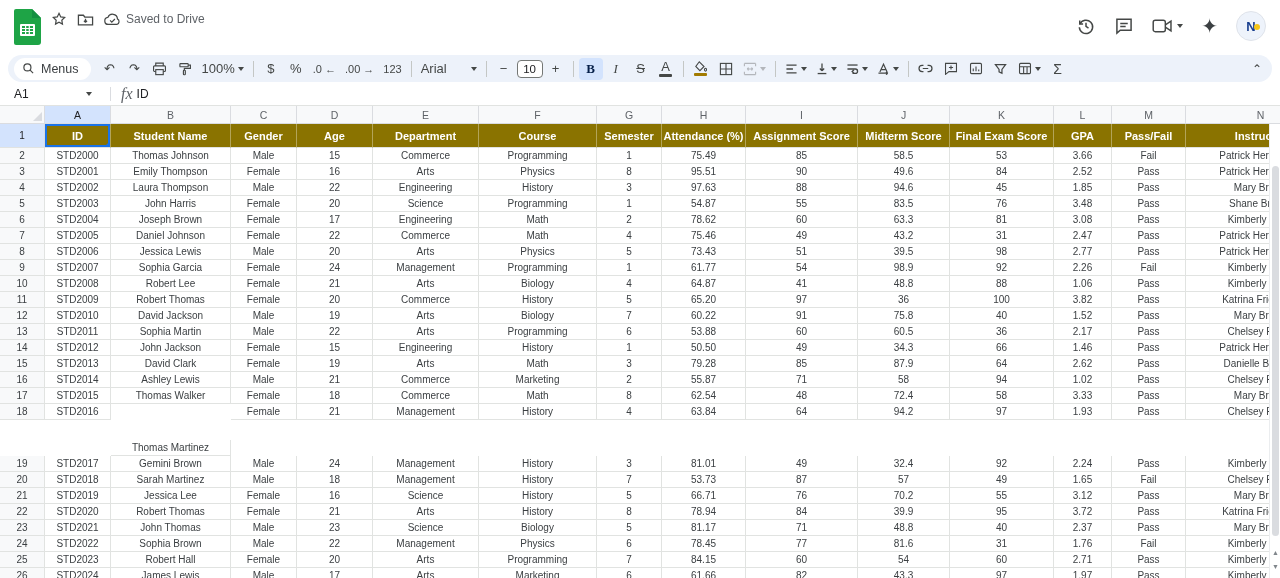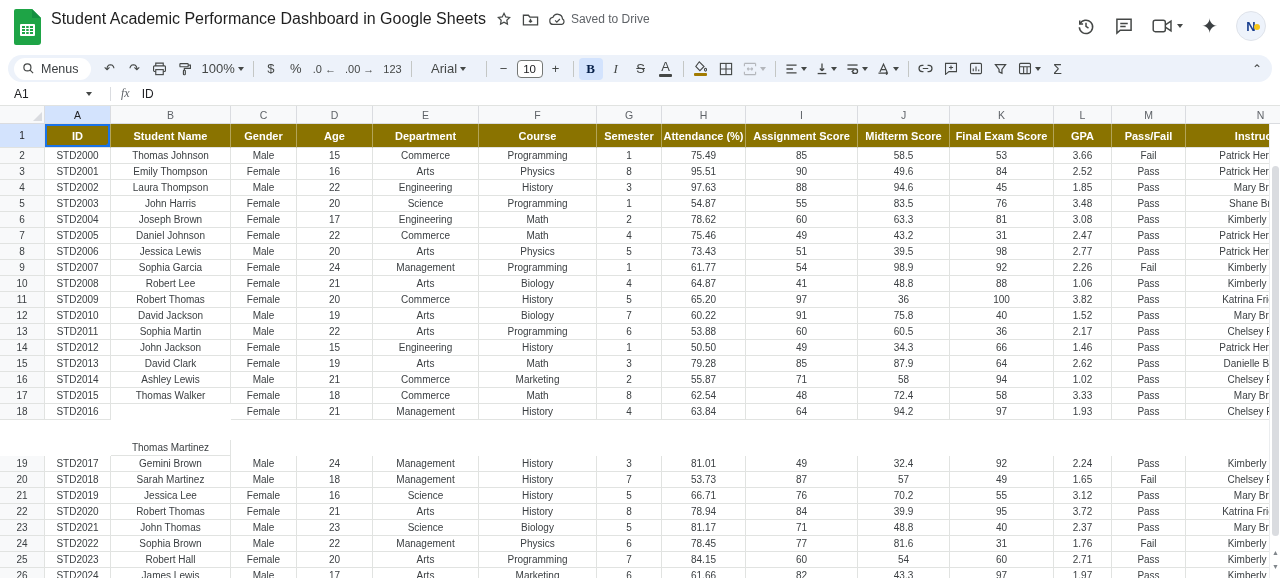--- a/index.html
+++ b/index.html
@@ -41,21 +41,21 @@
   .glyph-s { text-decoration:line-through; }
   .stack-ico { display:flex; flex-direction:column; align-items:center; line-height:1; }
   .color-bar { width:13px; height:3px; margin-top:1px; border-radius:1px; }
   .t-spacer { flex:1 1 auto; }
   .collapse { color:#444746; font-size:12px; }
 
   
   .formulabar { height:24px; display:flex; align-items:center; border-bottom:1px solid #e1e3e1; background:#fff; padding-left:14px; }
   .namebox { width:86px; display:flex; align-items:center; justify-content:space-between; font-size:12px; color:#202124; padding-right:8px; }
   .fx-divider { width:1px; height:14px; background:#dadce0; margin:0 10px; }
-  .fx-label { font-size:12px; font-style:italic; color:#5f6368; font-family:"Liberation Serif", serif; margin-right:12px; }
+  .fx-label { font-size:16px; font-style:italic; color:#5f6368; font-family:"Liberation Serif", serif; margin-right:4px; }
   .formula-value { font-size:12px; color:#202124; }
 
   
   .grid { position:relative; height:472px; overflow:hidden; background:#fff; }
   .g-row { display:flex; }
   .cell { flex:0 0 auto; display:flex; align-items:center; justify-content:center; overflow:hidden; white-space:nowrap; }
   .letters .cell { height:18px; background:#f8f9fa; border-right:1px solid #dadce0; border-bottom:1px solid #dadce0; font-size:10.5px; color:#5f6368; }
   .letters .cell.sel-head { background:#d3e3fd; color:#202124; }
   .corner { background:#f8f9fa; position:relative; }
   .corner::after { content:""; position:absolute; right:2px; bottom:2px; border-left:9px solid transparent; border-bottom:9px solid #dadce0; }
@@ -82,21 +82,20 @@
   <svg class="logo" viewBox="0 0 27 36">
     <path d="M2 0 h16 l9 9 v24 a3 3 0 0 1 -3 3 H2 a2 2 0 0 1 -2 -2 V2 a2 2 0 0 1 2-2 z" fill="#1ea446"></path>
     <path d="M18 0 l9 9 h-9 z" fill="#149041"></path>
     <rect x="6" y="15" width="15" height="12" rx="1" fill="#fff"></rect>
     <rect x="8" y="17" width="11" height="8" fill="#1ea446"></rect>
     <path d="M8 19.5 h11 M8 22.5 h11 M11.6 17 v8 M15.3 17 v8" stroke="#fff" stroke-width="1.2"></path>
   </svg>
 
   <div class="title-block">
     <div class="title-row">
-      <span class="doc-title">Student Academic Performance Dashboard in Google Sheets</span>
       <span class="title-ico">
         <svg width="16" height="16" viewBox="0 0 24 24" fill="none" stroke="#444746" stroke-width="1.8">
             <path d="M12 3.5l2.6 5.4 5.9.8-4.3 4.1 1 5.8L12 16.9l-5.2 2.7 1-5.8-4.3-4.1 5.9-.8z"></path>
           </svg>
       </span>
       <span class="title-ico">
         <svg width="17" height="15" viewBox="0 0 24 20" fill="none" stroke="#444746" stroke-width="1.8">
             <path d="M2 4 h7 l2 2.5 H22 v11 H2 z"></path>
             <path d="M12 9 v5 M12 14 l-2.2-2.2 M12 14 l2.2-2.2"></path>
           </svg>
@@ -168,21 +167,21 @@
       <span>100%</span>
       <span class="caret"></span>
     </span>
   <span class="t-divider"></span>
   <span class="t-btn">$</span>
   <span class="t-btn">%</span>
   <span class="t-btn small"><span>.0</span>←</span>
   <span class="t-btn small"><span>.00</span>→</span>
   <span class="t-btn small">123</span>
   <span class="t-divider"></span>
-  <span class="t-btn" style="min-width:64px; justify-content:center;">
+  <span class="t-btn" style="min-width:64px; justify-content:space-between;">
       <span>Arial</span>
       <span class="caret"></span>
     </span>
   <span class="t-divider"></span>
   <span class="t-btn">−</span>
   <span class="fontsize-box">10</span>
   <span class="t-btn">+</span>
   <span class="t-divider"></span>
   <span class="t-btn active-blue glyph-b">B</span>
   <span class="t-btn glyph-i">I</span>

